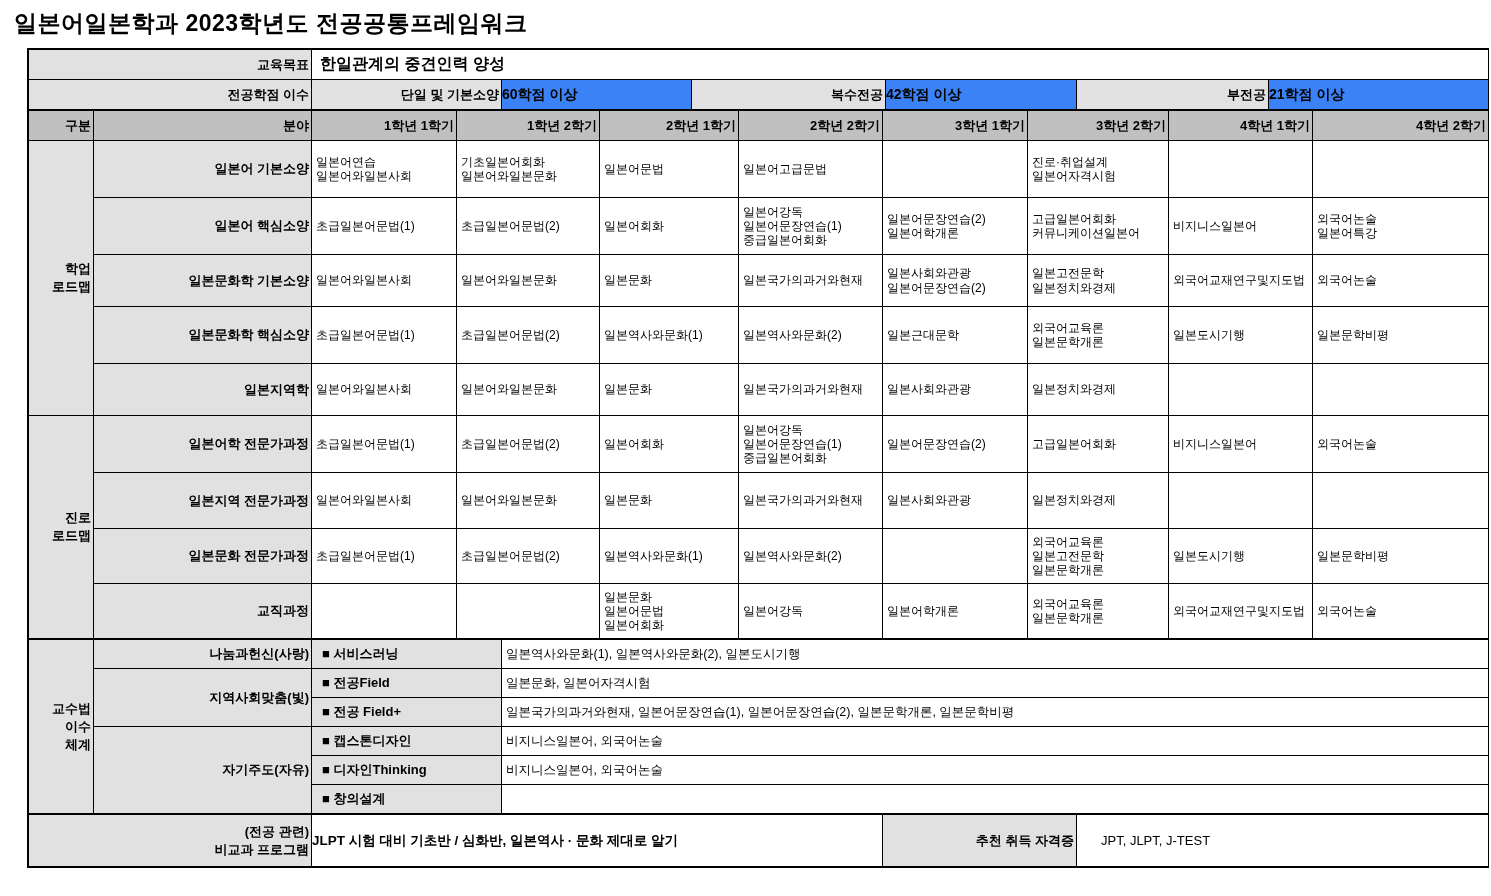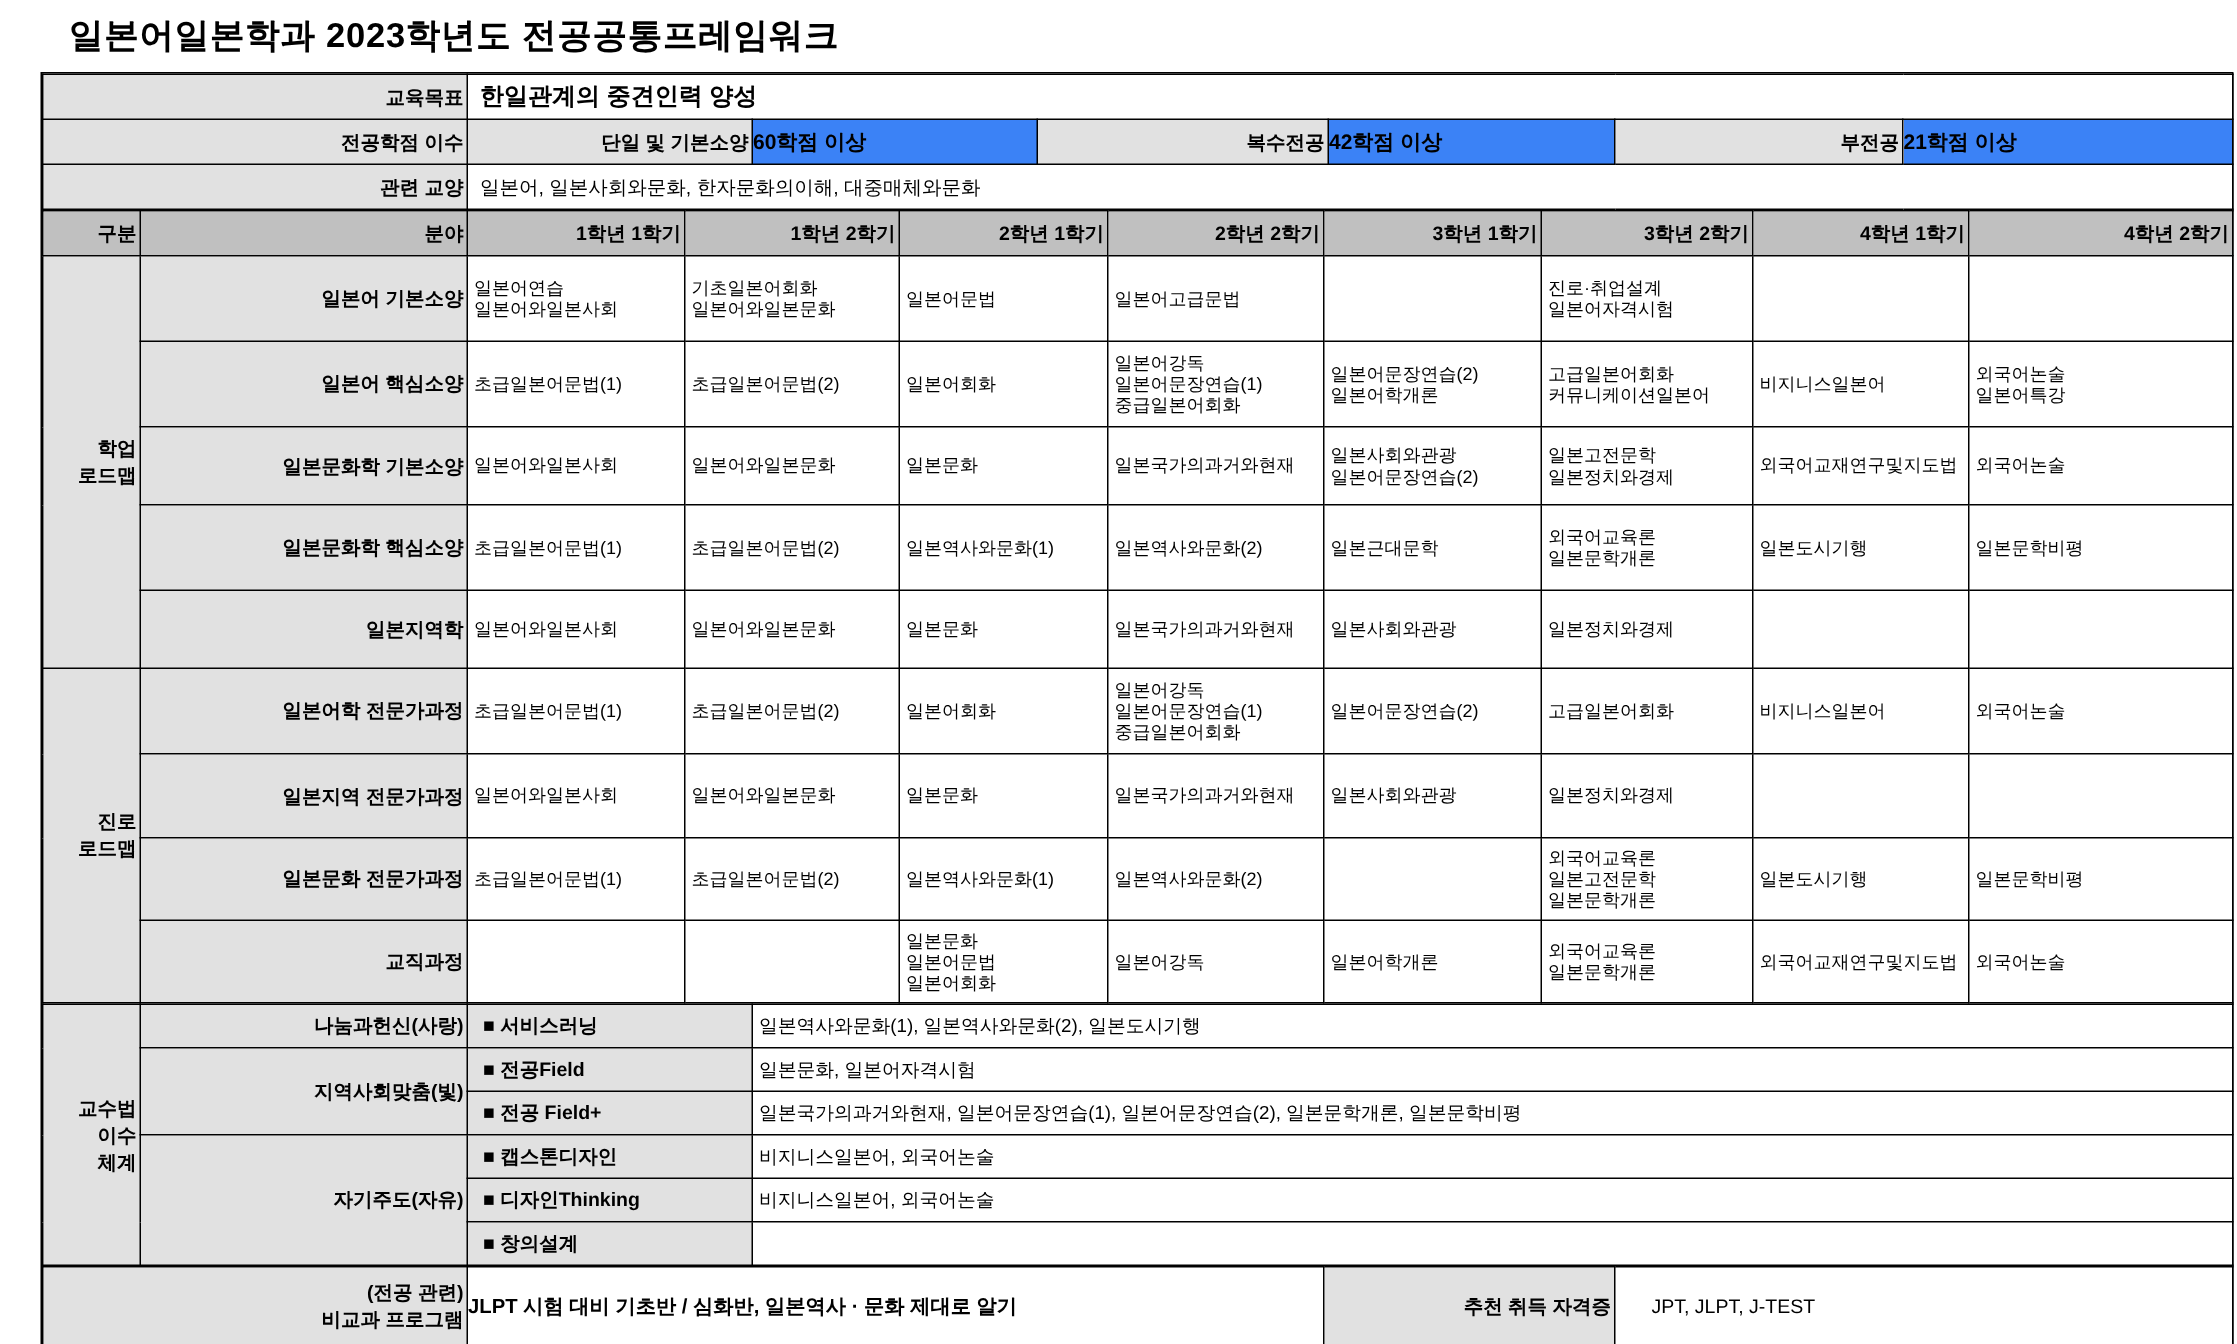--- a/index.html
+++ b/index.html
@@ -3,21 +3,21 @@
 <meta charset="utf-8">
 <style>
   * { box-sizing: border-box; margin: 0; padding: 0; }
   html,body { background:#fff; }
   body {
     width: 1491px; height: 896px;
     font-family: "Liberation Sans", sans-serif;
     color:#000; position: relative;
   }
   .page-title {
-    position:absolute; left:46px; top:8px;
+    position:absolute; left:14px; top:8px;
     font-size:23px; font-weight:bold; letter-spacing:0.5px;
   }
   .tbl-wrap {
     position:absolute; left:27px; top:48px; width:1462px;
     border:1px solid #000;
   }
   table {
     border-collapse:collapse; table-layout:fixed; width:1460px;
   }
   th, td {
@@ -71,24 +71,20 @@
     </tr>
     <tr class="r30">
       <th class="hl">전공학점 이수</th>
       <th class="hl">단일 및 기본소양</th>
       <td class="valcell">60학점 이상</td>
       <th class="hl">복수전공</th>
       <td class="valcell">42학점 이상</td>
       <th class="hl">부전공</th>
       <td class="valcell">21학점 이상</td>
     </tr>
-    <tr class="r30">
-      <th class="hl">관련 교양</th>
-      <td class="liberal" colspan="6">일본어, 일본사회와문화, 한자문화의이해, 대중매체와문화</td>
-    </tr>
   </tbody>
     </table>
 
   <table>
     <colgroup>
       <col style="width:65px">
         <col style="width:218px">
         <col style="width:145px">
         <col style="width:143px">
       <col style="width:139px">

